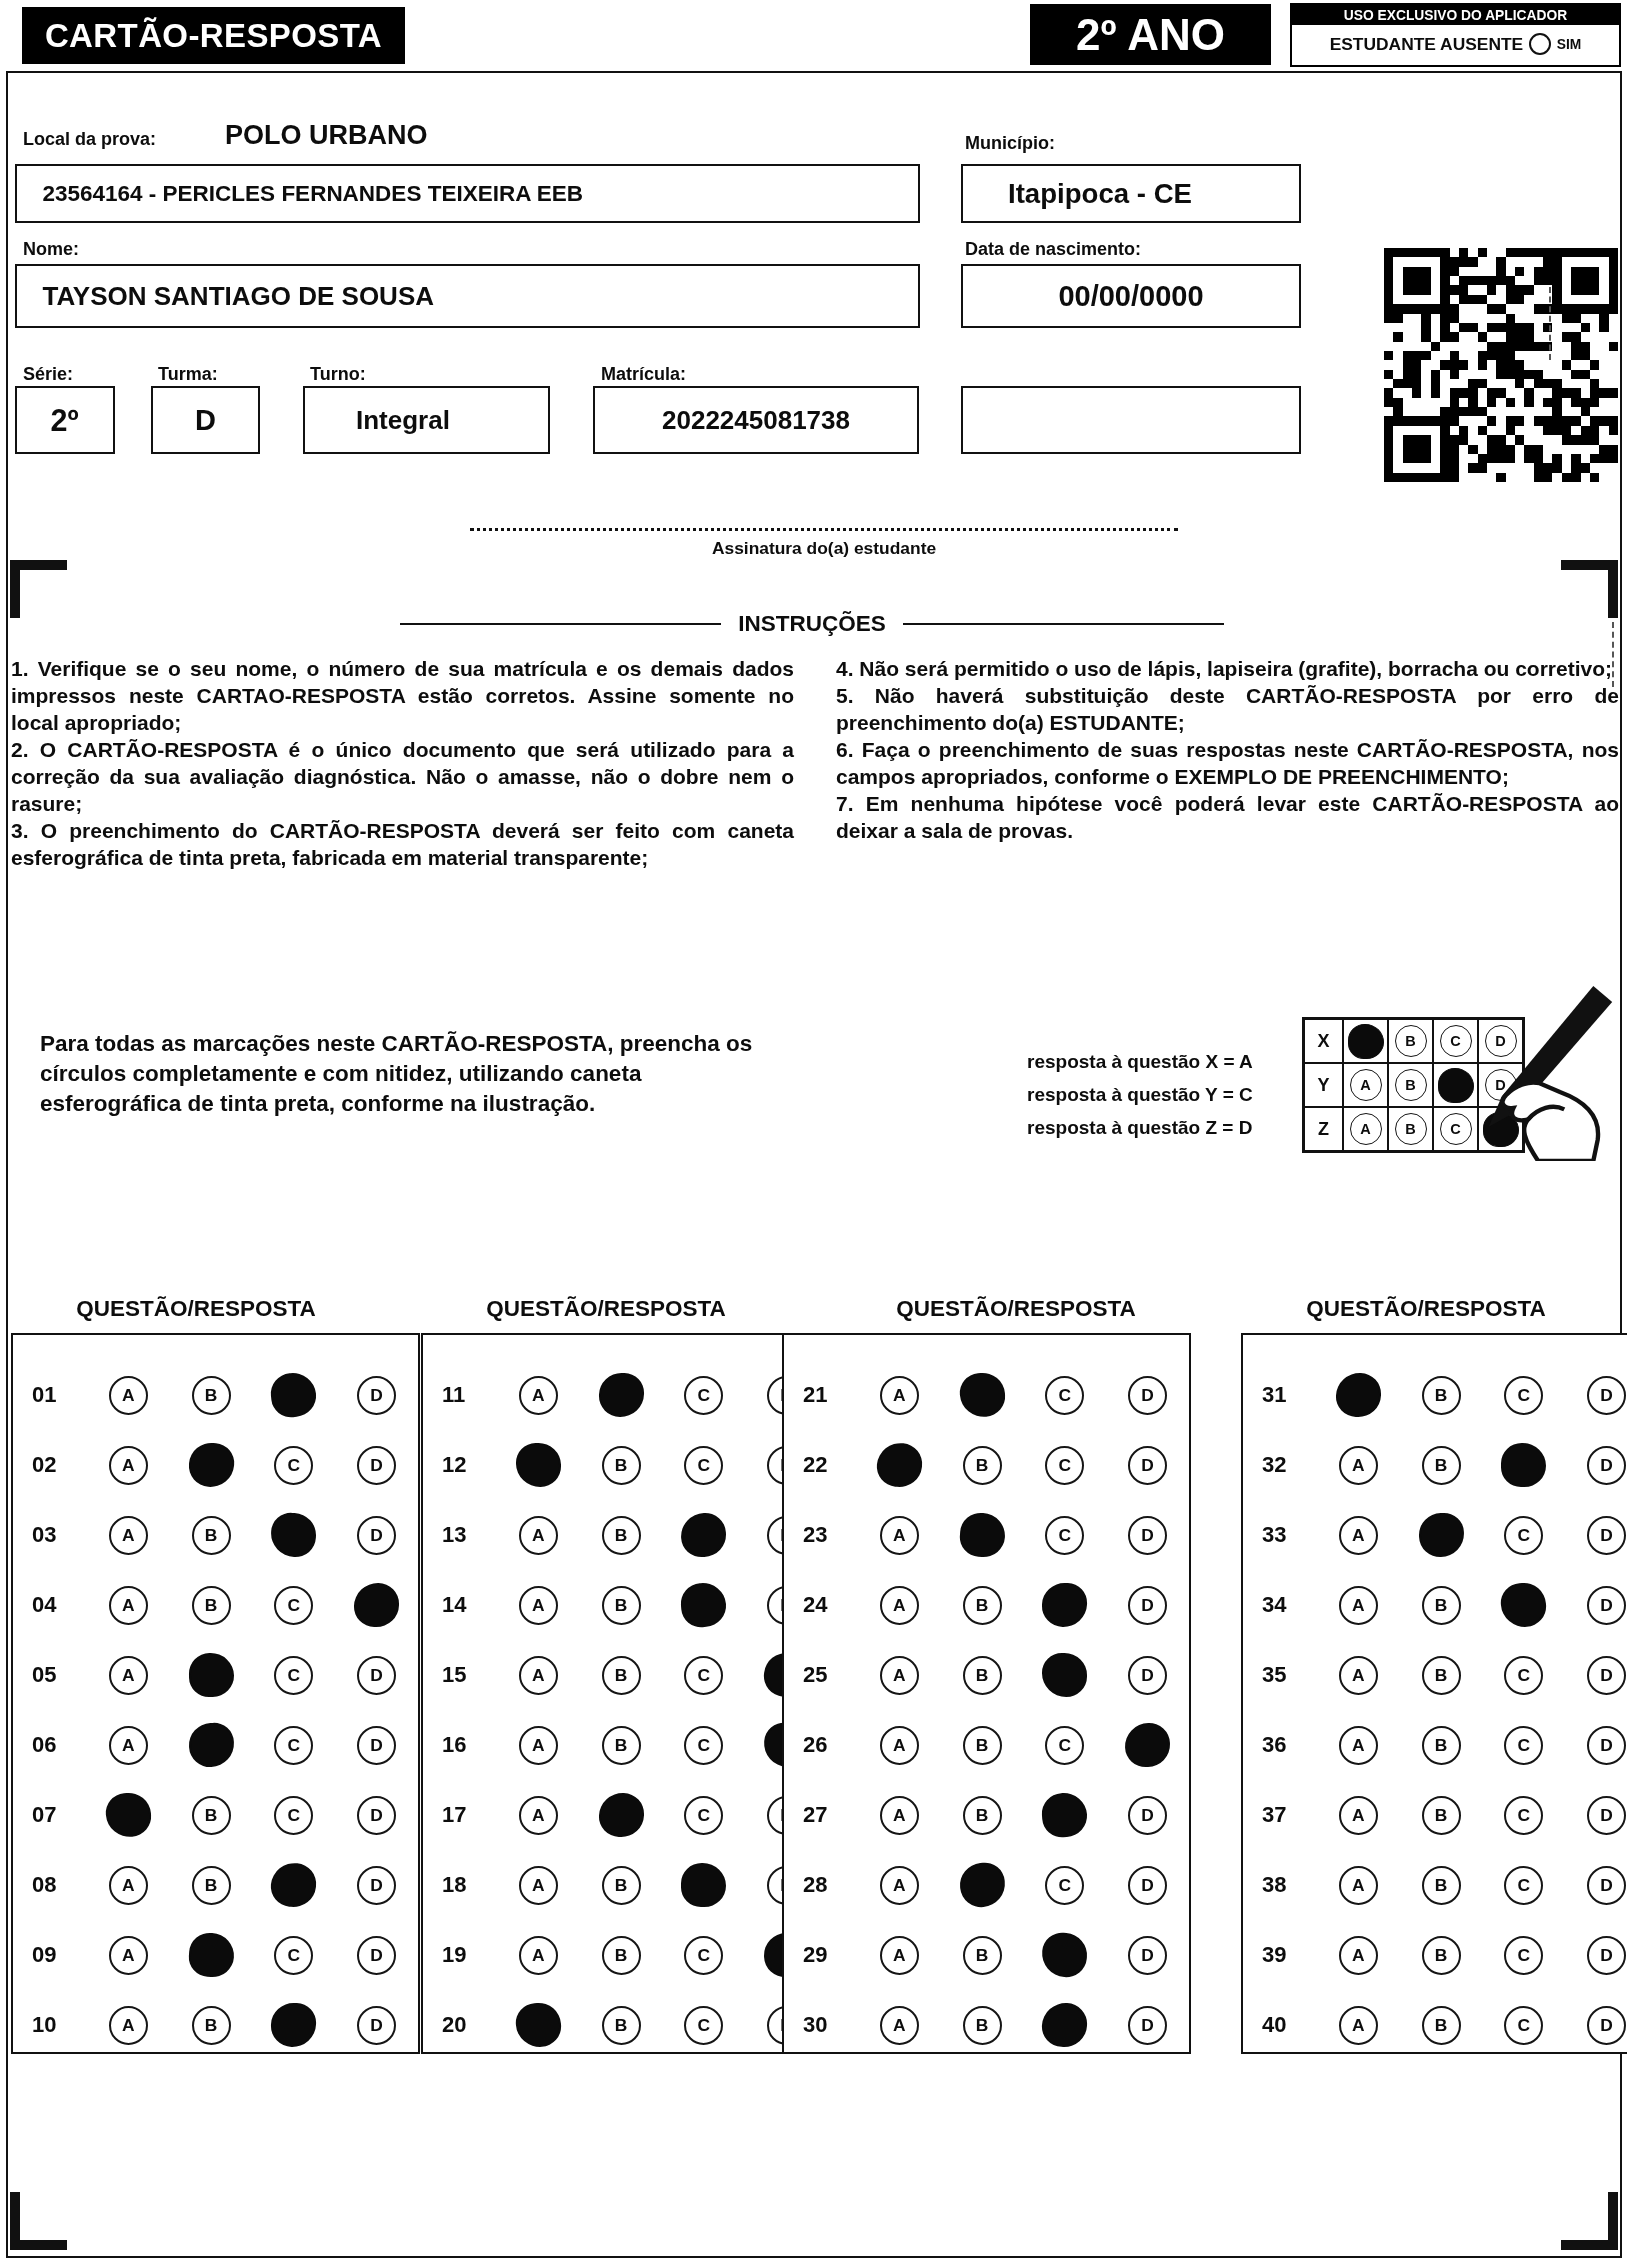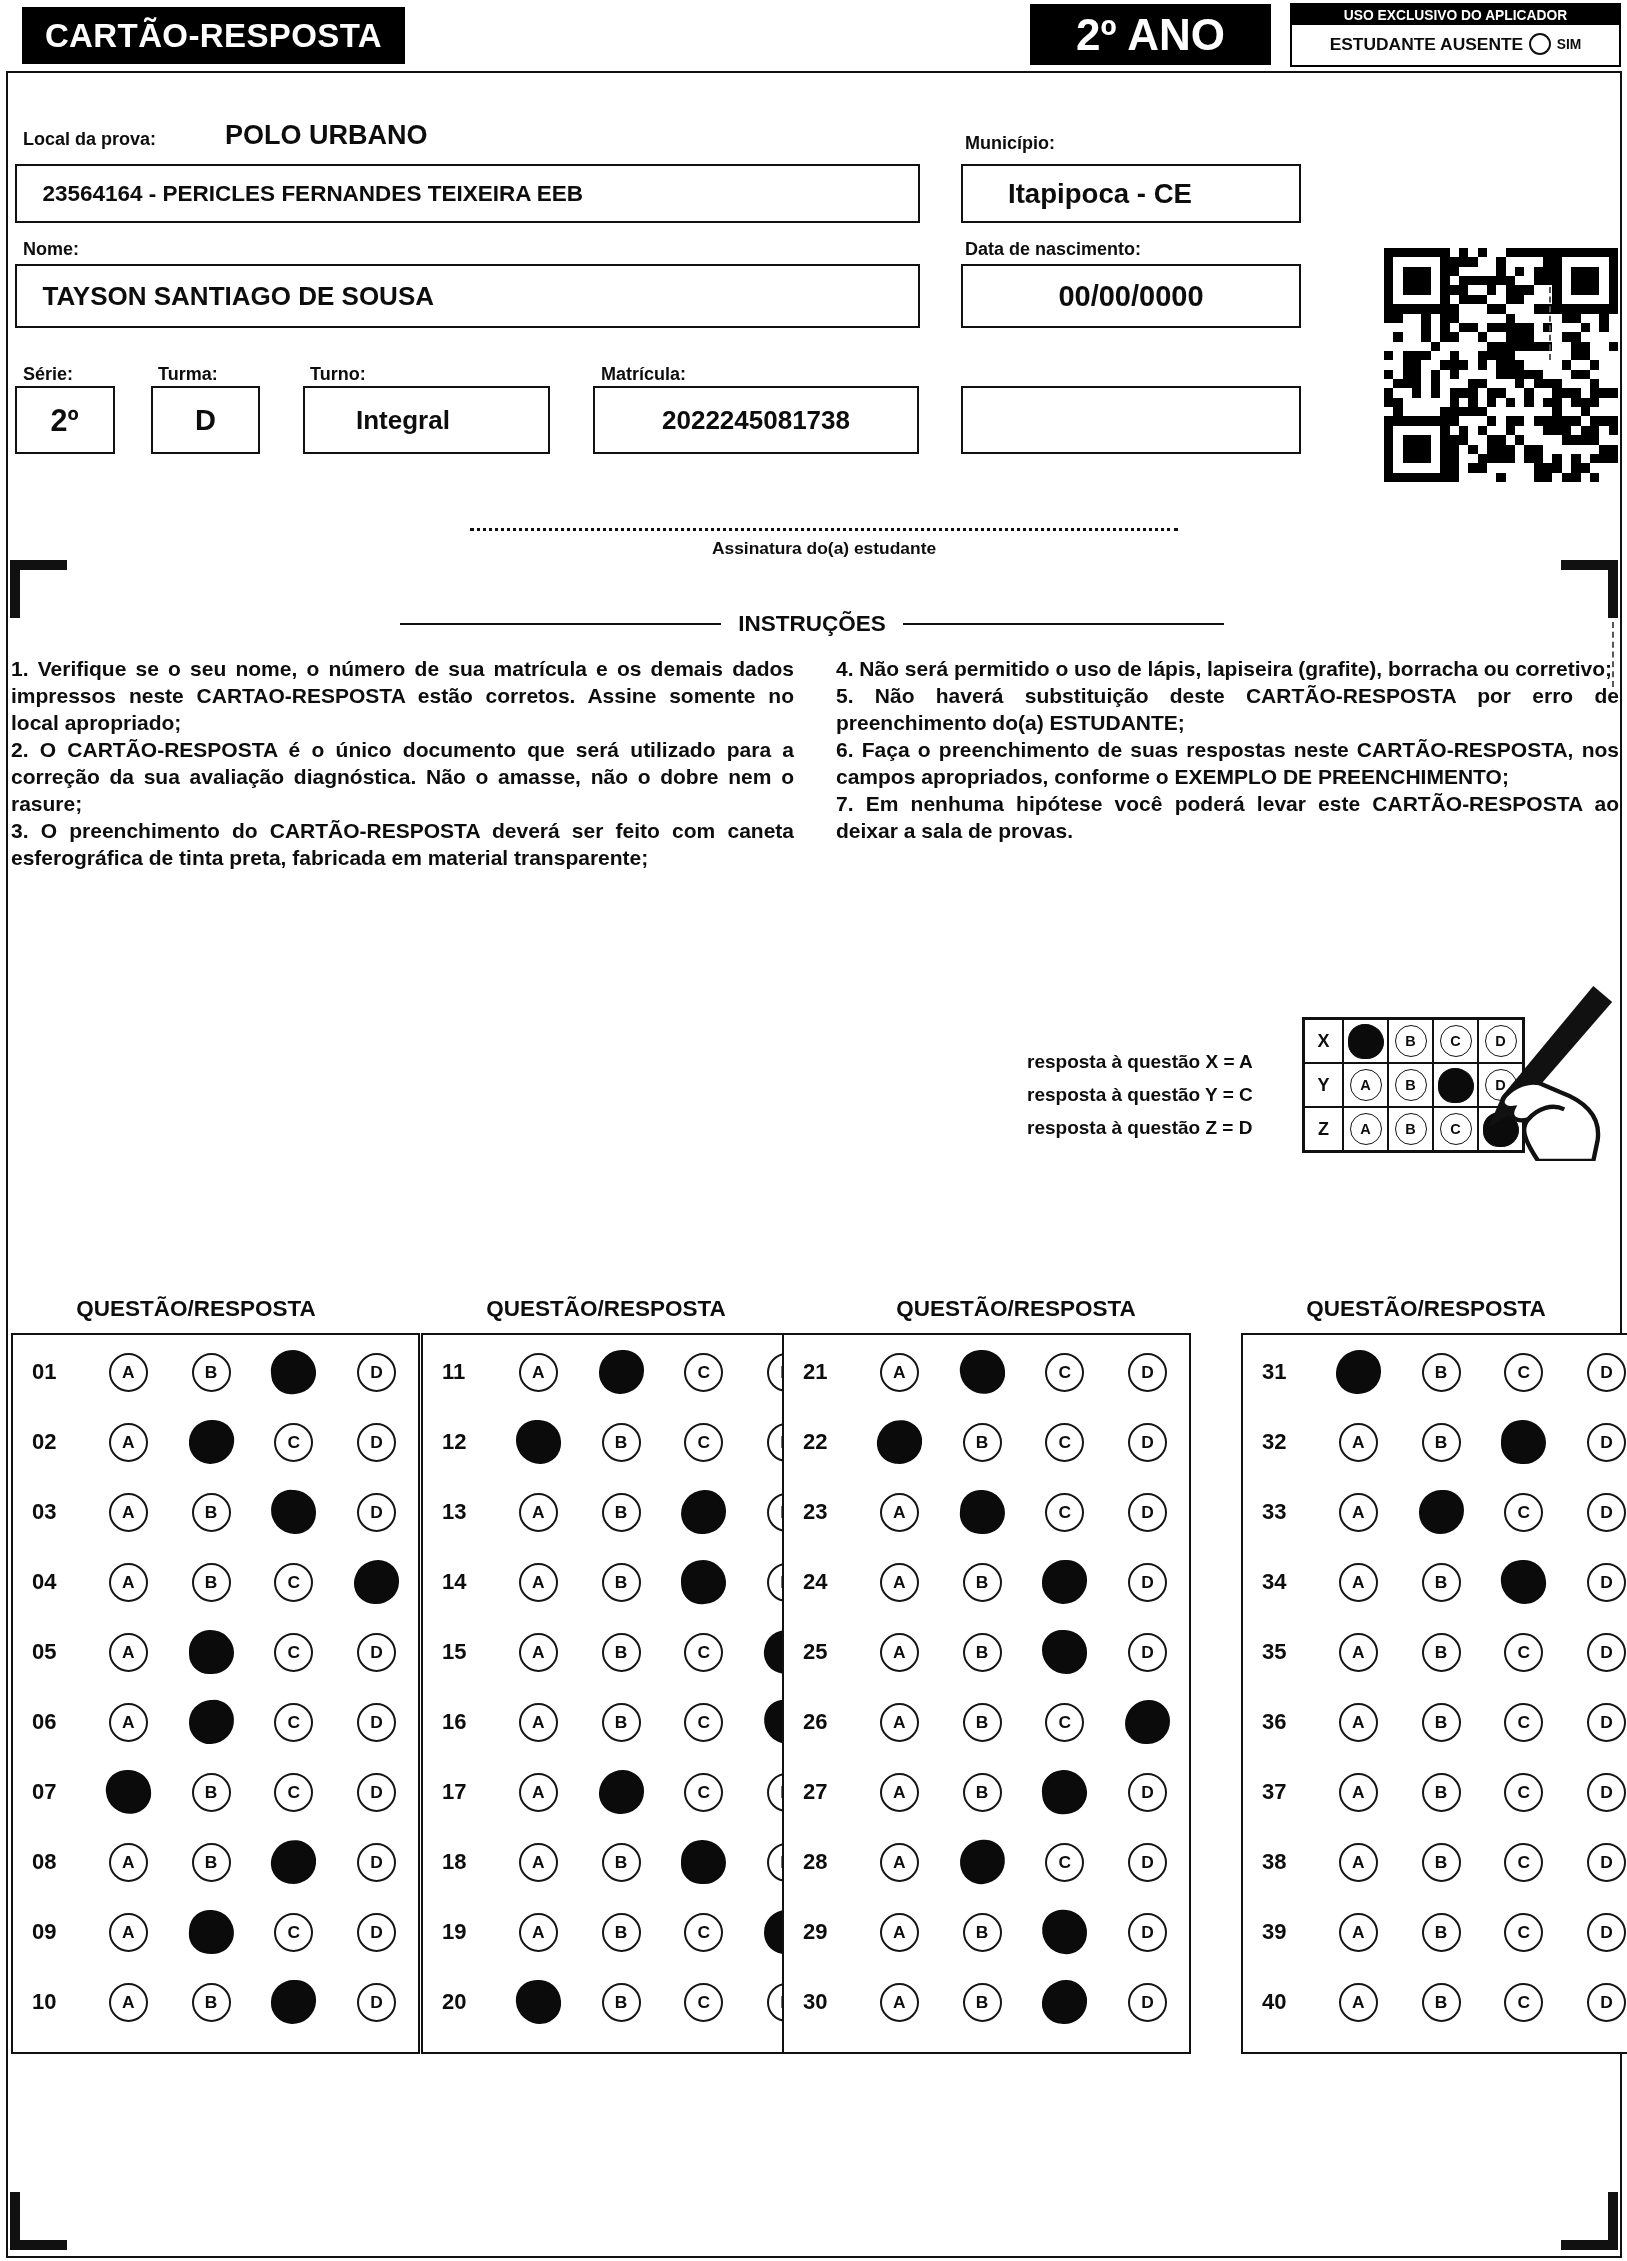--- a/index.html
+++ b/index.html
@@ -48,21 +48,21 @@
   .ex-cell{border:1.5px solid #111;display:flex;align-items:center;justify-content:center;background:#fff}
   .ex-label-cell{font-size:18px;font-weight:800}
   .hand{position:absolute;left:1451px;top:983px;width:167px;height:178px}
   
   .bubble{width:39px;height:39px;border:2.2px solid #151515;border-radius:50%;display:flex;align-items:center;justify-content:center;font-size:17.4px;font-weight:700;background:#fff;color:#0d0d0d}
   .ex-bubble{width:32px;height:32px;border-width:1.8px;font-size:14.5px}
   .bubble.filled{background:#0b0b0b;border-color:#0b0b0b;color:transparent;border-radius:48% 54% 50% 46%;width:45px;height:44px}
   .ex-bubble.filled{width:36px;height:35px}
   
   .ans-hdr{position:absolute;top:1296px;width:370px;text-align:center;font-size:22.5px;font-weight:800}
-  .ans-box{position:absolute;top:1333px;width:409px;height:721px;border:2.2px solid #111;padding-top:2px;background:#fff}
+  .ans-box{position:absolute;top:1333px;width:409px;height:721px;border:2.2px solid #111;padding-top:25px;background:#fff}
   .q-row{display:flex;align-items:center;height:70px}
   .q-num{width:74px;padding-left:19px;font-size:22px;font-weight:800}
   .slot{flex:1;display:flex;align-items:center;justify-content:center}
 </style>
 </head>
 <body>
 
 <div class="page">
 
   <div class="hdr-box hdr-title">CARTÃO-RESPOSTA</div>
@@ -752,20 +752,21 @@
     <p>2. O CARTÃO-RESPOSTA é o único documento que será utilizado para a correção da sua avaliação diagnóstica. Não o amasse, não o dobre nem o rasure;</p>
     <p>3. O preenchimento do CARTÃO-RESPOSTA deverá ser feito com caneta esferográfica de tinta preta, fabricada em material transparente;</p>
   </div>
   <div class="instr-col instr-right">
     <p>4. Não será permitido o uso de lápis, lapiseira (grafite), borracha ou corretivo;</p>
     <p>5. Não haverá substituição deste CARTÃO-RESPOSTA por erro de preenchimento do(a) ESTUDANTE;</p>
     <p>6. Faça o preenchimento de suas respostas neste CARTÃO-RESPOSTA, nos campos apropriados, conforme o EXEMPLO DE PREENCHIMENTO;</p>
     <p>7. Em nenhuma hipótese você poderá levar este CARTÃO-RESPOSTA ao deixar a sala de provas.</p>
   </div>
 
+  <div class="example-text">Para todas as marcações neste CARTÃO-RESPOSTA, preencha os círculos completamente e com nitidez, utilizando caneta esferográfica de tinta preta, conforme na ilustração.</div>
   <div class="keys">
     <div>resposta à questão X = A</div>
     <div>resposta à questão Y = C</div>
     <div>resposta à questão Z = D</div>
   </div>
   <div class="ex-grid">
       <div class="ex-cell ex-label-cell">X</div>
       <div class="ex-cell">
         <span class="bubble ex-bubble filled"></span>
       </div>

